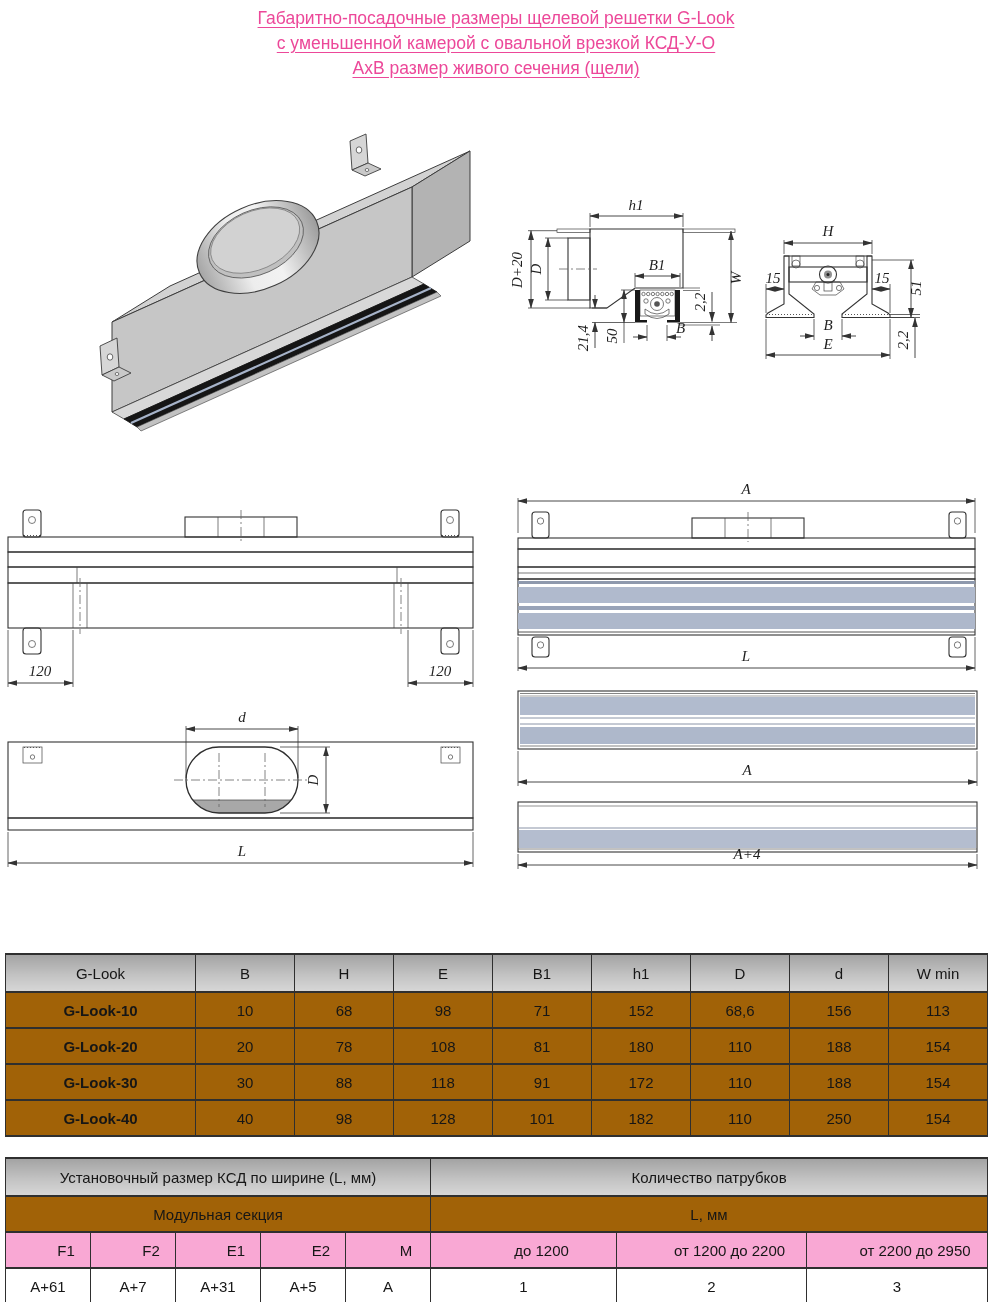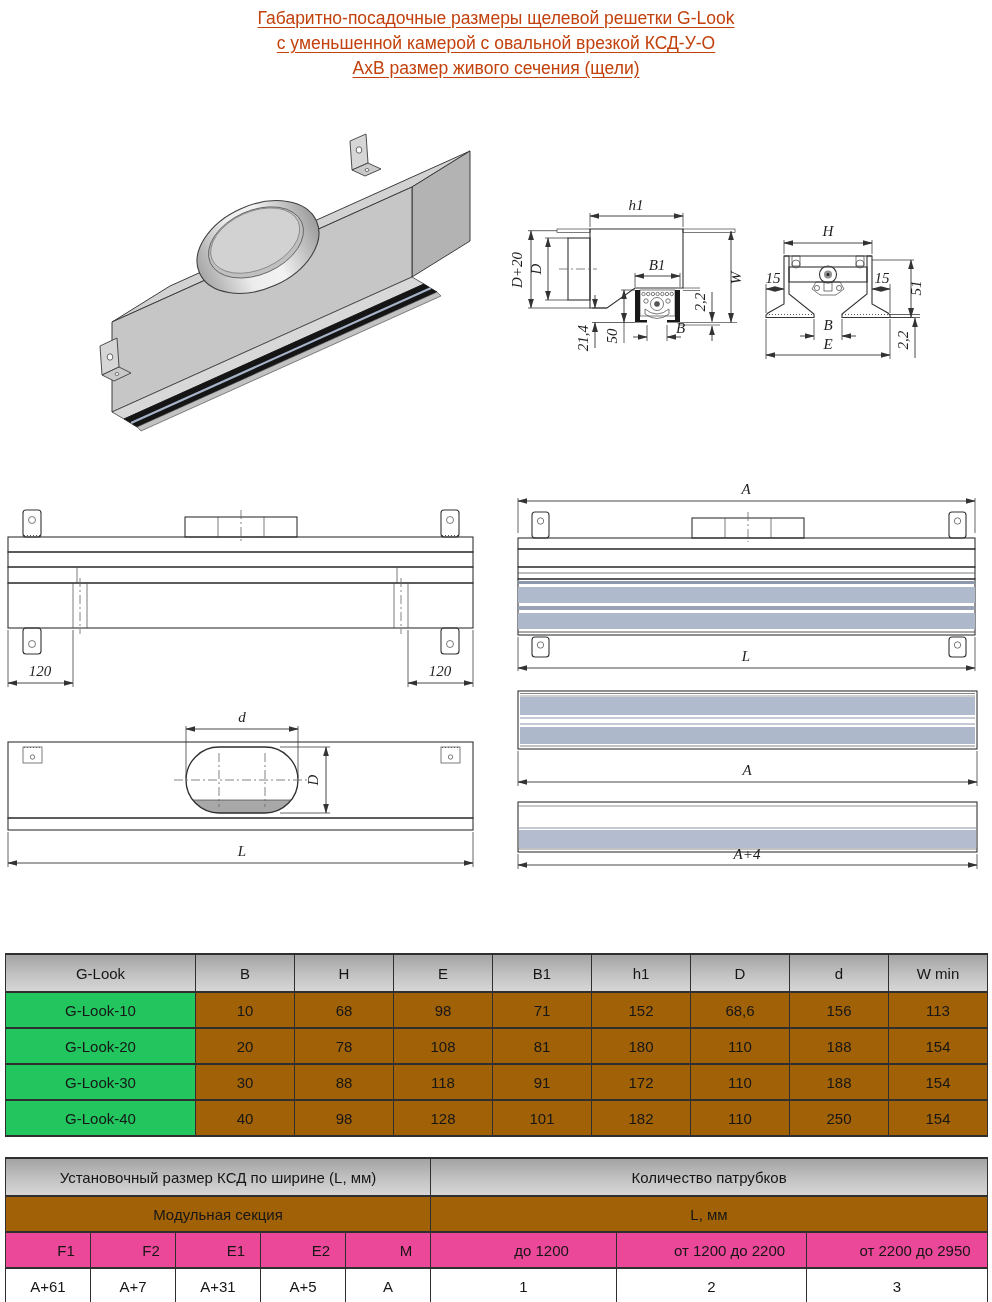--- a/index.html
+++ b/index.html
@@ -1,41 +1,41 @@
 <!DOCTYPE html>
 <html><head>
 <meta charset="utf-8">
 <style>
   html,body{margin:0;padding:0;background:#fff;}
   .sheet{position:relative;width:992px;height:1302px;background:#ffffff;
          font-family:"Liberation Sans",sans-serif;color:#1a1a1a;overflow:hidden;}
   .title{position:absolute;top:6px;left:0;width:100%;text-align:center;}
-  .title span{display:block;font-size:17.5px;line-height:25px;color:#c2410c;
+  .title span{display:block;font-size:17.5px;line-height:25px;color:#ec4899;
               text-decoration:underline;text-underline-offset:3px;}
   svg.view{position:absolute;overflow:visible;}
   
   .out{stroke:#333;stroke-width:1.1;fill:none;}
   .thin{stroke:#444;stroke-width:0.7;fill:none;}
   .dim{stroke:#333;stroke-width:0.9;fill:none;}
   .ext{stroke:#333;stroke-width:0.75;fill:none;}
   .cl{stroke:#666;stroke-width:0.8;fill:none;stroke-dasharray:9 3 2 3;}
   .dots{stroke:#555;stroke-width:1;fill:none;stroke-dasharray:1 2;}
   .dt{font-family:"Liberation Serif",serif;font-style:italic;font-size:15px;fill:#1f1f1f;}
   text.dt{text-anchor:middle;}
   
   .tblwrap{position:absolute;left:5px;width:982px;}
   table{border-collapse:collapse;width:100%;table-layout:fixed;}
   th,td{border:solid #2f2f2f;border-width:2px 1px;text-align:center;vertical-align:middle;
         font-size:15px;font-weight:normal;padding:0;color:#161616;}
   #t1 th,#t2 .hdr{background:linear-gradient(180deg,#a3a3a3 0%,#c2c2c2 55%,#d6d6d6 100%);height:36px;}
   #t1 td{height:34px;background:#a16207;}
-  #t1 td.first{background:#22c55e;}
+  #t1 td.first{background:#a16207;font-weight:bold;}
   #t2 td{height:34px;}
   #t2 .sub{background:#a16207;}
-  #t2 .colh{background:#ec4899;padding-left:36px;}
+  #t2 .colh{background:#f9a8d4;padding-left:36px;}
   #t2 .val{background:#ffffff;}
 </style>
 </head>
 <body>
 
 <div class="sheet">
 
   <svg width="0" height="0" style="position:absolute">
     <defs>
       <marker id="arr" viewBox="0 0 10 6" refX="9.5" refY="3" markerWidth="11" markerHeight="7" orient="auto-start-reverse">

